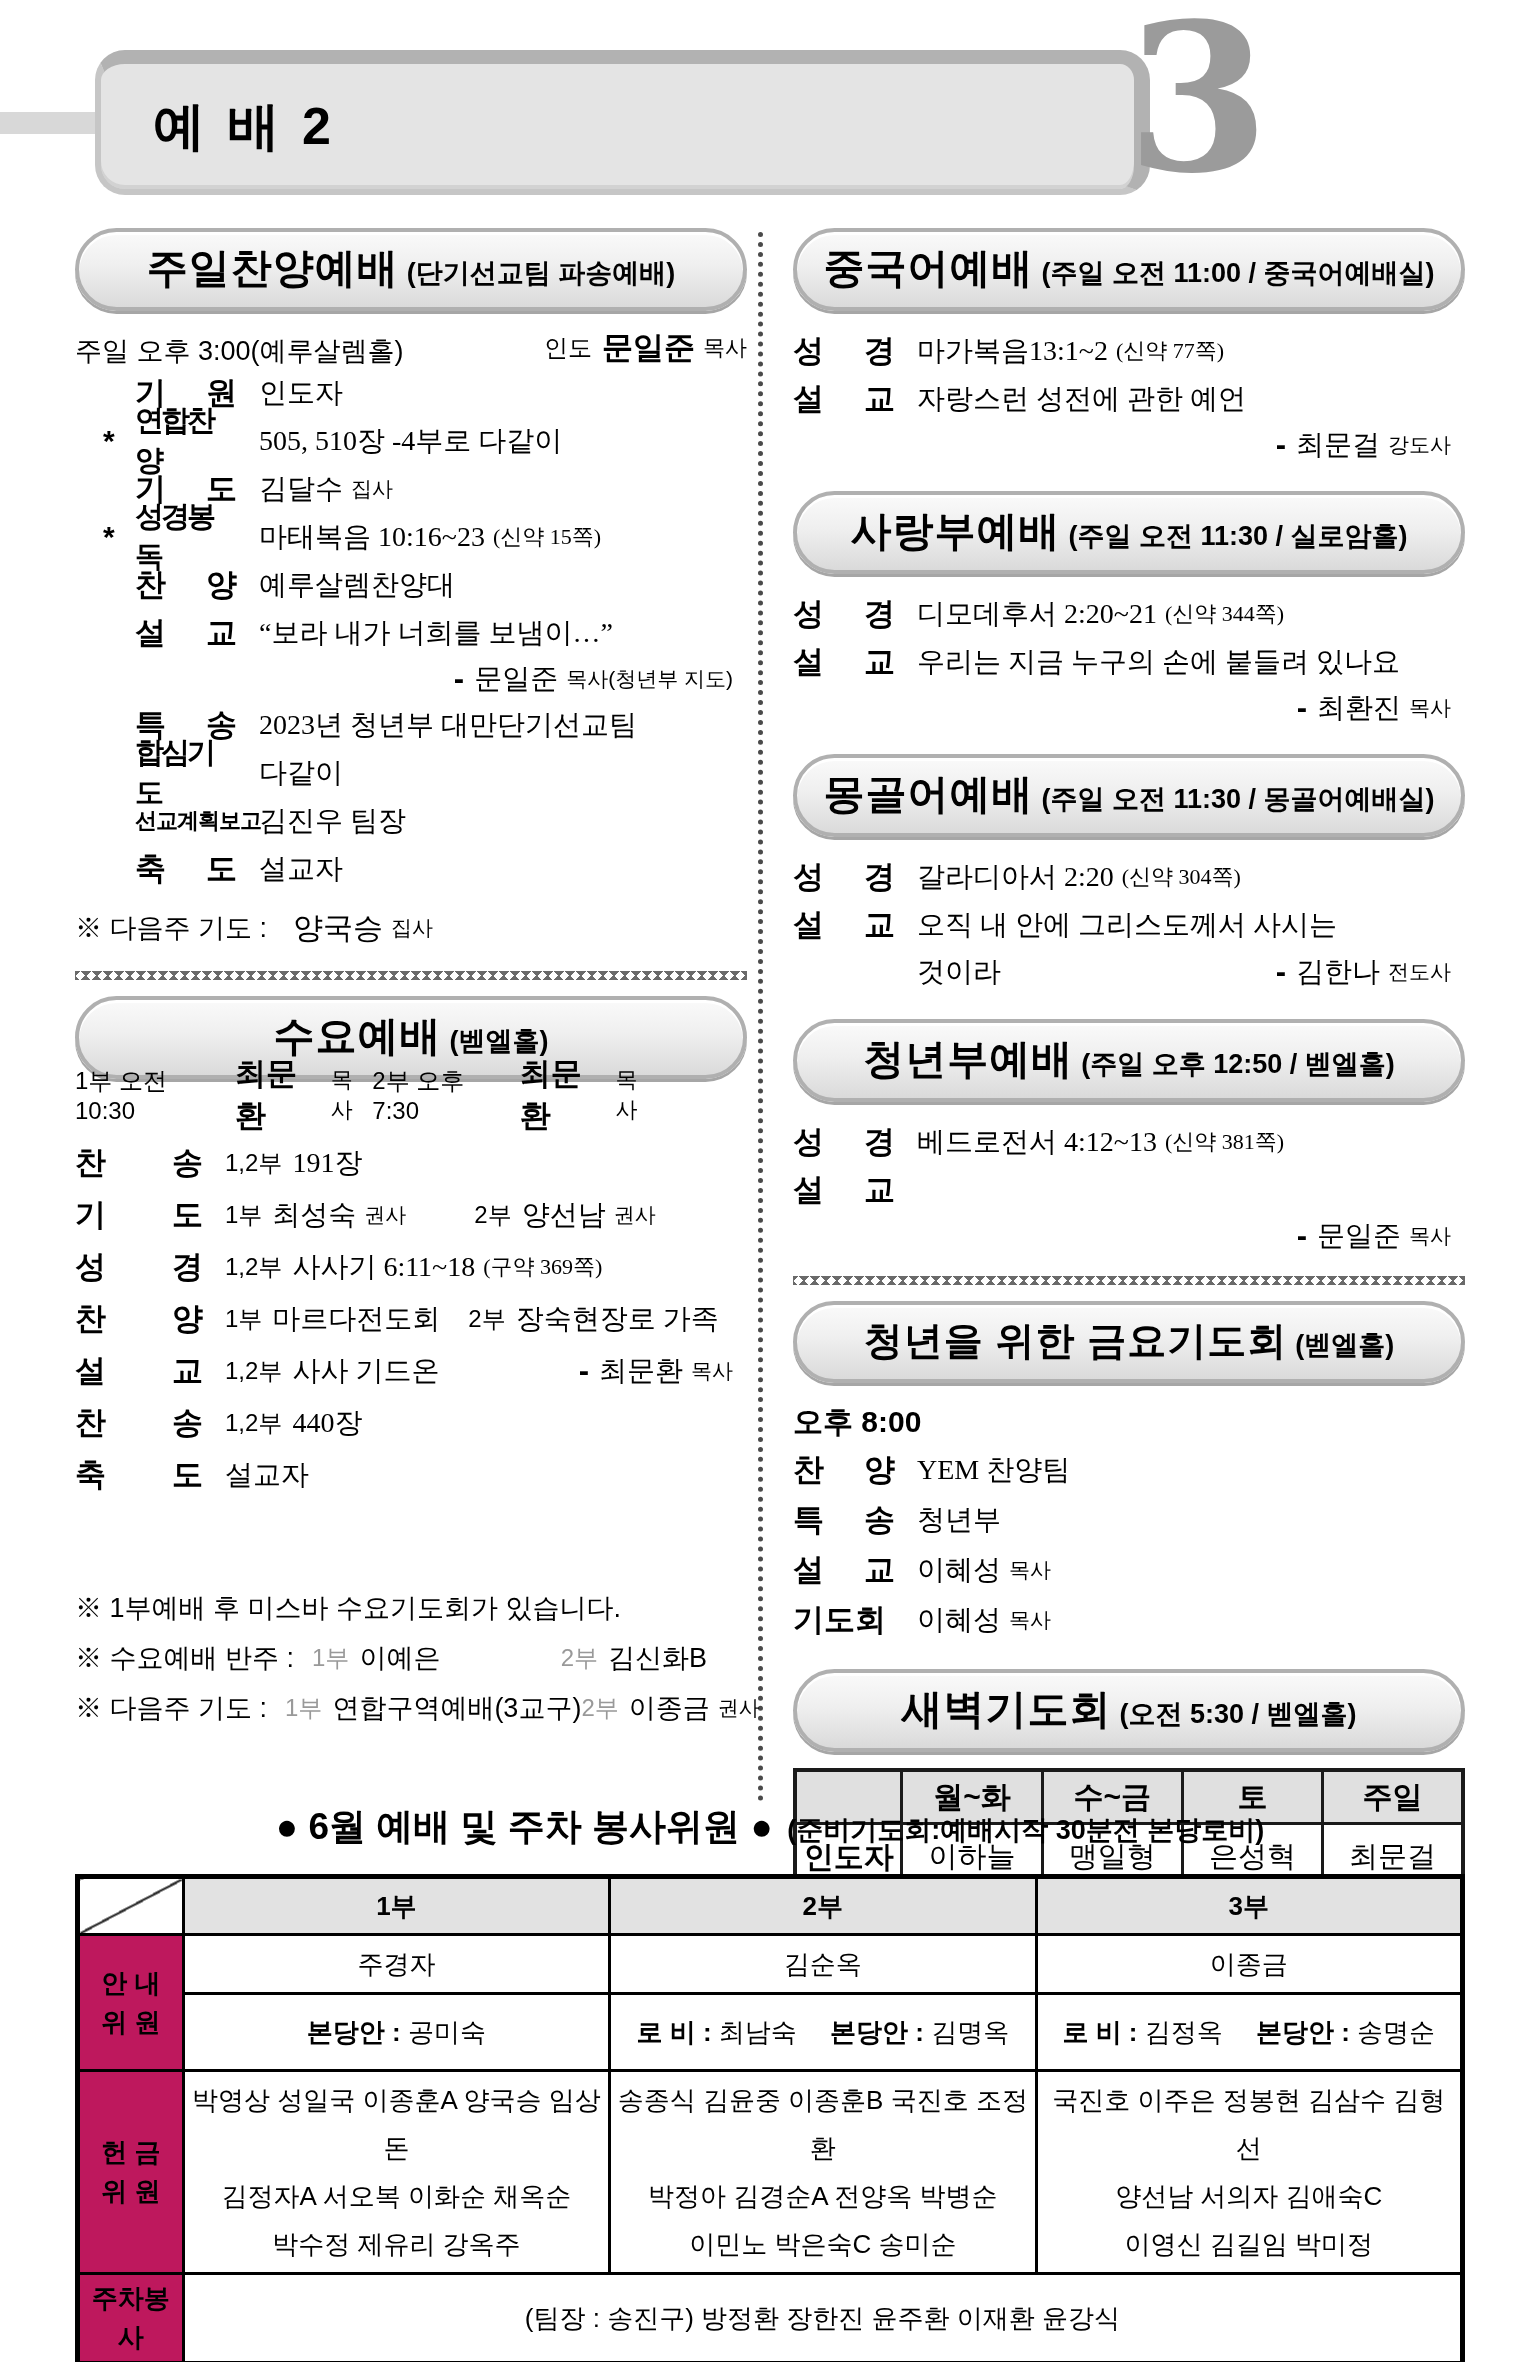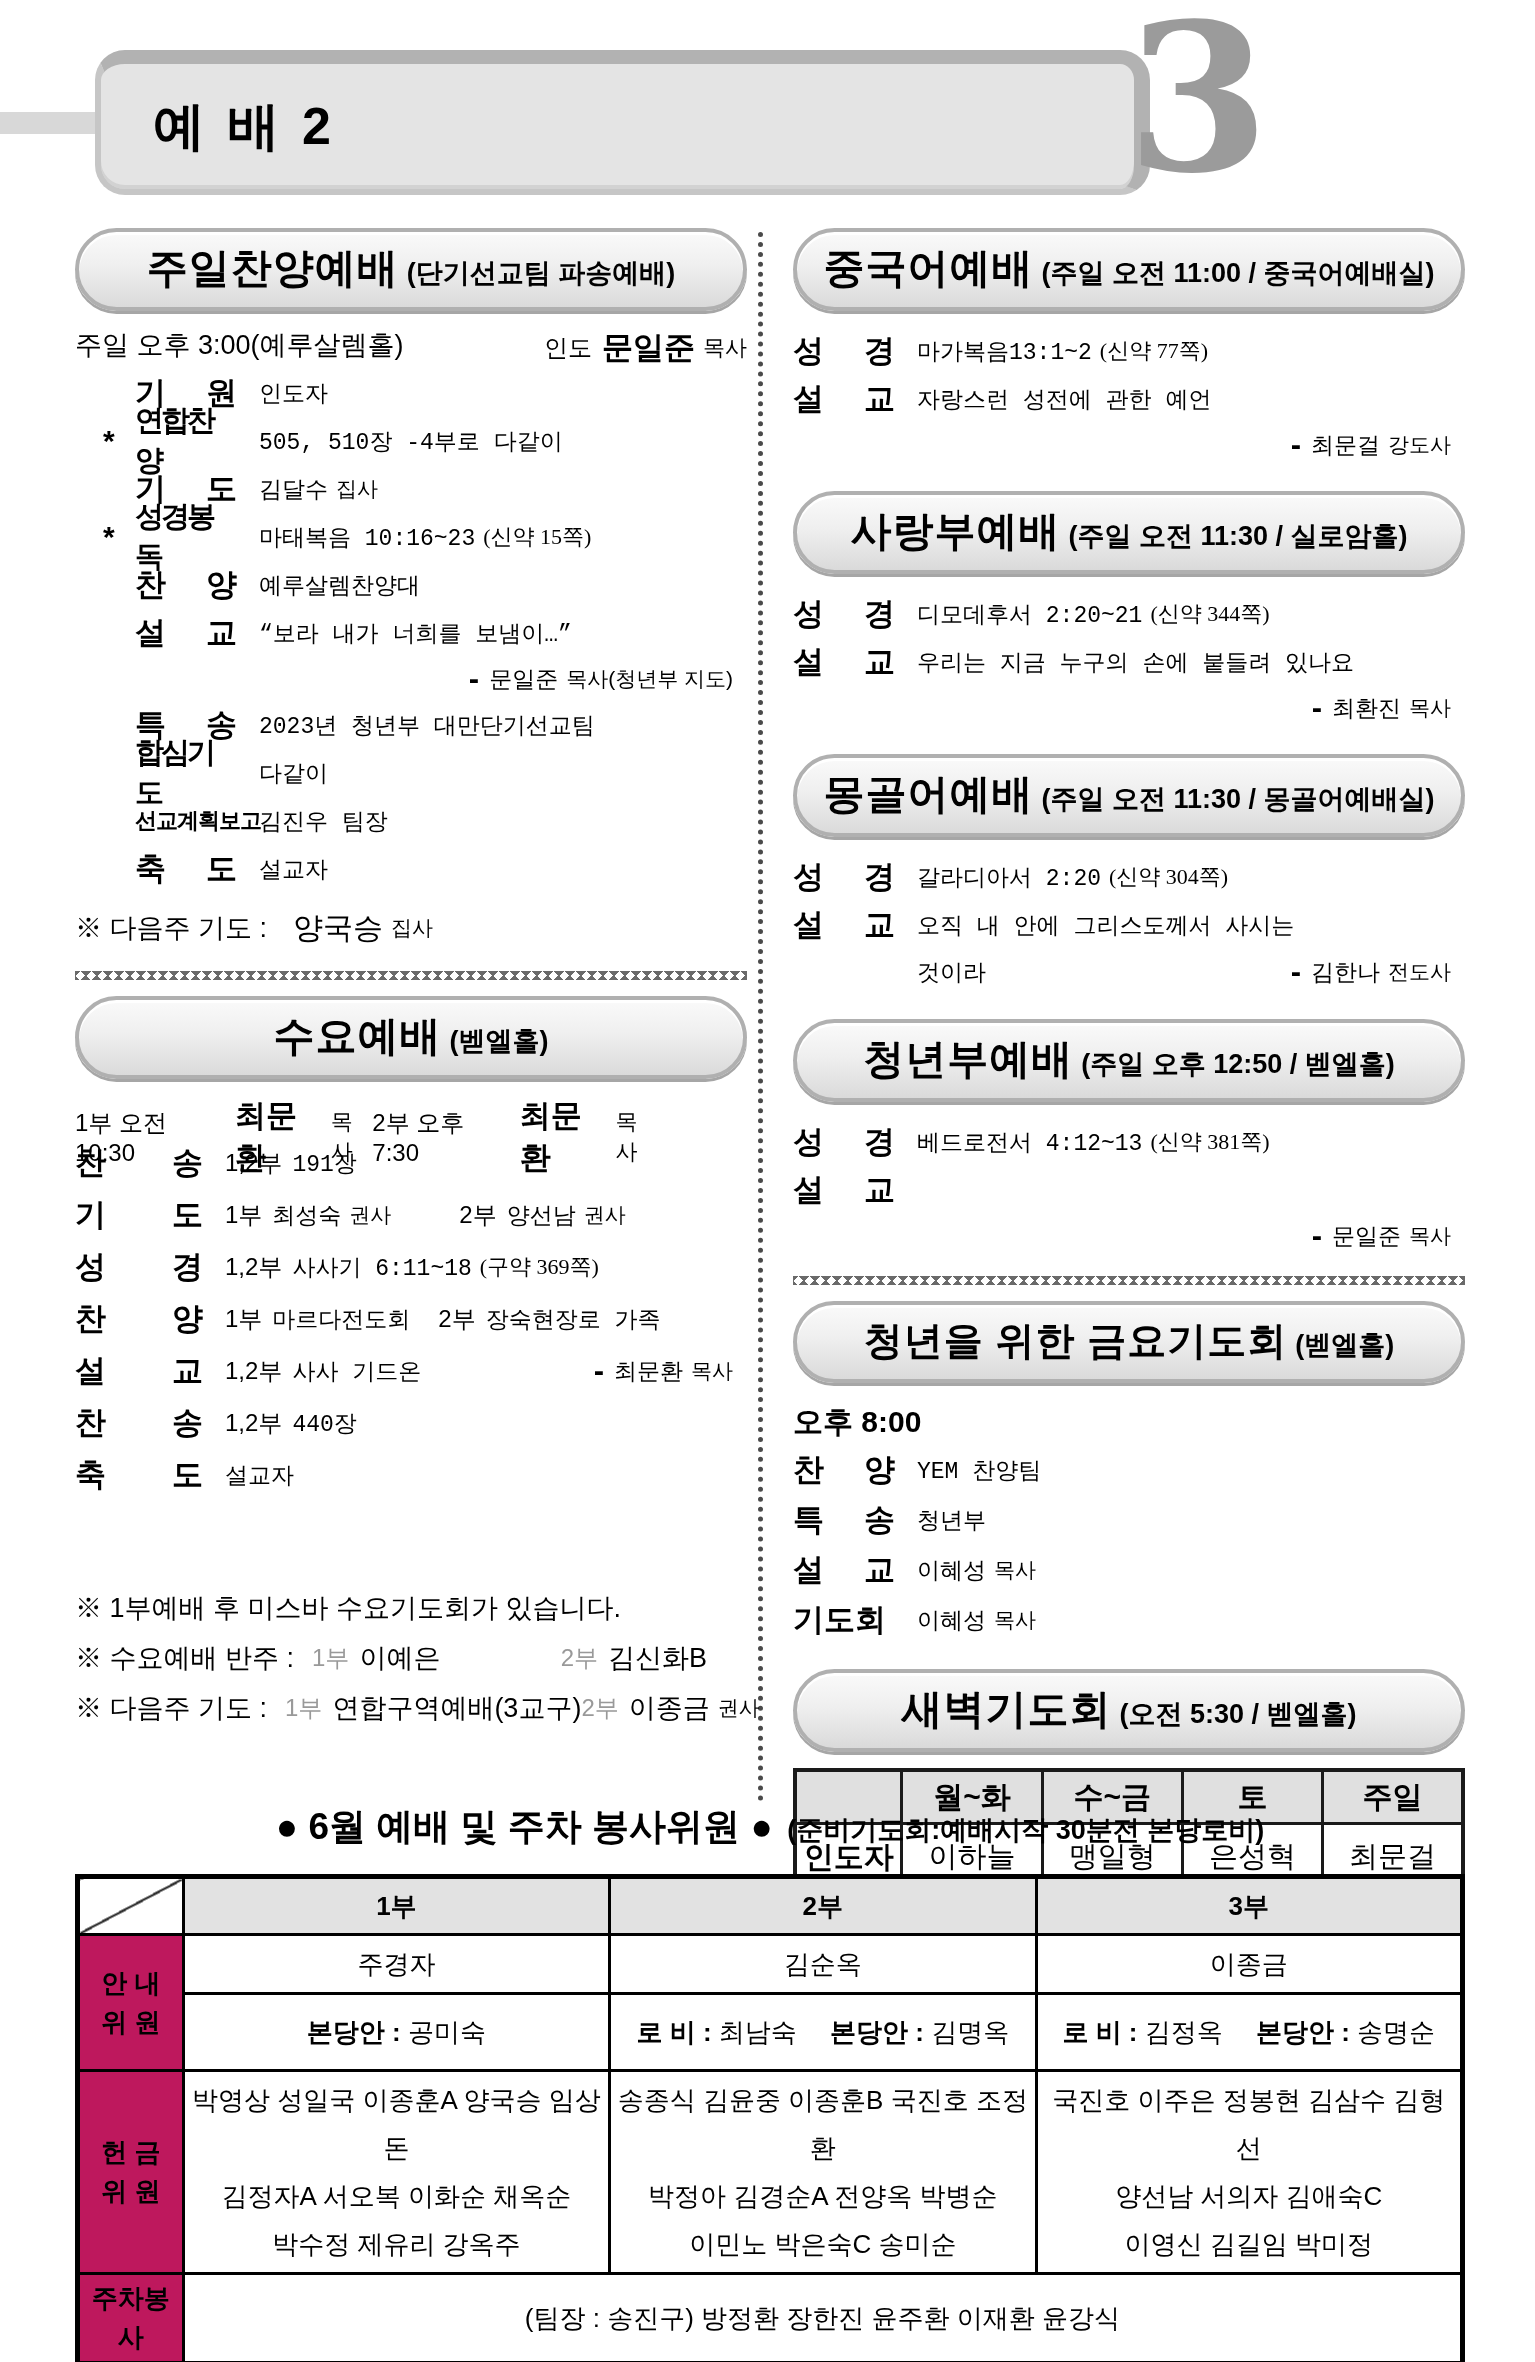--- a/index.html
+++ b/index.html
@@ -36,29 +36,29 @@
   
   .line { display:flex; align-items:center; height:60px; }
   .ast  { flex:none; width:34px; font-size:30px; font-weight:bold; padding-left:2px; box-sizing:border-box; }
   .ind  { padding-left:26px; }
   .lbl  { flex:none; width:102px; font-size:31px; font-weight:bold;
           text-align:justify; text-align-last:justify; }
   .lbl-4 { letter-spacing:-3px; font-size:29px; }
   .lbl-long { font-size:22px; letter-spacing:-1px; white-space:nowrap; text-align-last:auto; }
   .lblw { width:128px; }
   .gap  { flex:none; width:22px; }
-  .val  { font-family:Liberation Mono, monospace; font-size:23px; white-space:nowrap; }
+  .val  { font-family:Liberation Serif, serif; font-size:28px; white-space:nowrap; }
   .pre  { font-size:24px; margin-right:10px; white-space:nowrap; }
   .sm   { font-size:21px; margin-left:8px; white-space:nowrap; }
   .ref  { font-family:"Liberation Serif", serif; font-size:22px; margin-left:8px; white-space:nowrap; }
   .credit { display:flex; align-items:center; justify-content:flex-end; height:46px; padding-right:14px; }
   .credit .dash { font-size:31px; font-weight:bold; margin-right:10px; }
   .between { justify-content:space-between; }
 
-  .info-line { display:flex; align-items:flex-start; justify-content:space-between; height:42px; margin-top:6px; }
+  .info-line { display:flex; align-items:flex-end; justify-content:space-between; height:42px; margin-top:6px; }
   .info-time { font-size:27px; }
   .info-grp  { display:flex; align-items:center; }
   .info-pre  { font-size:24px; margin-right:10px; }
   .info-name { font-size:31px; font-weight:bold; }
   .info-sfx  { font-size:22px; margin-left:8px; }
 
   .note { display:flex; align-items:center; height:50px; font-size:27px; }
   .note .nhead { white-space:nowrap; }
   .note .npart { color:#999; font-size:24px; margin:0 10px 0 18px; white-space:nowrap; }
   .note .nval  { white-space:nowrap; }

